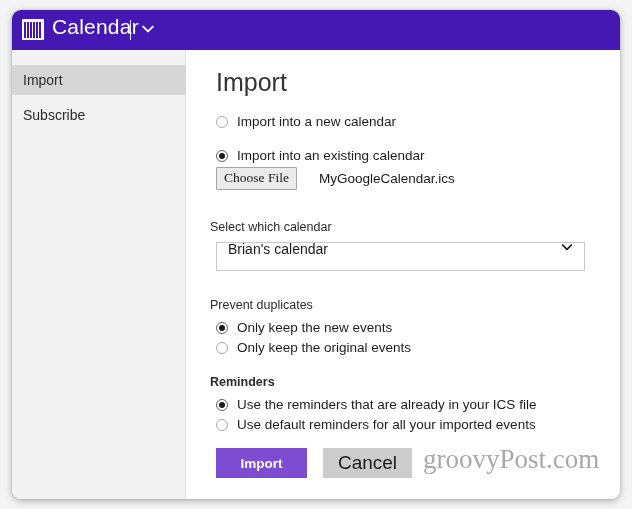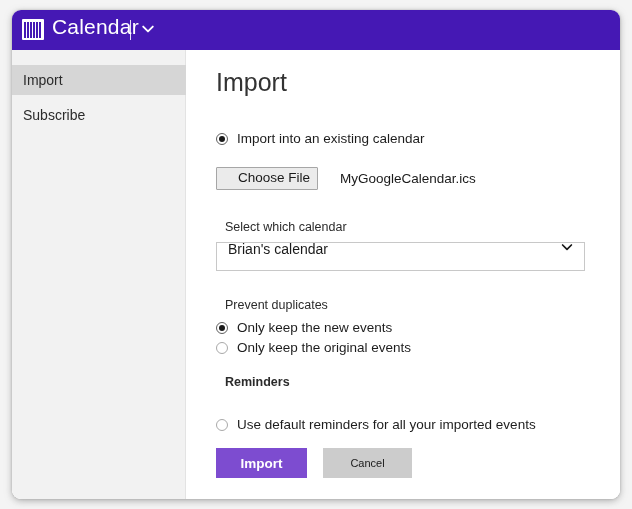--- a/index.html
+++ b/index.html
@@ -167,52 +167,52 @@
   .radio.checked::after {
     content: "";
     position: absolute;
     left: 2px; top: 2px;
     width: 6px; height: 6px;
     border-radius: 50%;
     background: #1a1a1a;
   }
 
   #radio-new      { top: 62px; }
-  #radio-existing { top: 79px; }
+  #radio-existing { top: 96px; }
 
   
   #file-row {
     position: absolute;
     left: 29px; top: 117px;
     display: flex;
     align-items: center;
   }
   #choose-file-btn {
     background: #ebebeb;
     border: 1px solid #a6a6a6;
     border-radius: 1px;
     font-size: 13.5px;
     color: #1a1a1a;
-    padding: 2px 7px 3px 21px;
-    font-family: Liberation Sans, sans-serif;
+    padding: 2px 7px 3px 7px;
+    font-family: Liberation Serif, serif;
     font-weight: 300;
     line-height: 16px;
     cursor: default;
   }
   #file-name {
     margin-left: 22px;
     font-size: 13.5px;
     color: #1a1a1a;
     font-weight: 300;
     font-family: "Liberation Sans", sans-serif;
   }
 
   .section-label {
     position: absolute;
-    left: 38px;
+    left: 23px;
     font-size: 12.5px;
     color: #2b2b2b;
     font-weight: 300;
     font-family: "Liberation Sans", sans-serif;
   }
   #label-select-cal { top: 170px; }
   #label-prevent    { top: 248px; text-align: center; }
   #label-reminders  { top: 325px; font-weight: bold; }
 
   #calendar-select {
@@ -257,21 +257,21 @@
     cursor: default;
     border: none;
     padding: 0;
   }
   #cancel-btn {
     position: absolute;
     left: 136px; top: 398px;
     width: 89px; height: 30px;
     background: #cccccc;
     color: #1a1a1a;
-    font-size: 11px;
+    font-size: 19px;
     display: flex;
     align-items: center;
     justify-content: center;
     font-family: "Liberation Sans", sans-serif;
     font-weight: 300;
     cursor: default;
     border: none;
     padding: 7px;
   }
 
@@ -313,20 +313,24 @@
       </div>
       <div class="side-item" id="side-item-1">
         <span>Subscribe</span>
       </div>
     </div>
 
     <div id="content">
 
       <div id="page-title">Import</div>
 
+      <div class="radio-row" id="radio-new">
+        <span class="radio"></span>
+        <span>Import into a new calendar</span>
+      </div>
       <div class="radio-row" id="radio-existing">
         <span class="radio checked"></span>
         <span>Import into an existing calendar</span>
       </div>
 
       <div id="file-row">
         <button id="choose-file-btn">Choose File</button>
         <span id="file-name">MyGoogleCalendar.ics</span>
       </div>
 
@@ -344,24 +348,29 @@
       <div class="radio-row" id="radio-keep-original">
         <span class="radio"></span>
         <span>Only keep the original events</span>
       </div>
       <div class="radio-row" id="radio-keep-new">
         <span class="radio checked"></span>
         <span>Only keep the new events</span>
       </div>
 
       <div class="section-label" id="label-reminders">Reminders</div>
+      <div class="radio-row" id="radio-rem-ics">
+        <span class="radio checked"></span>
+        <span>Use the reminders that are already in your ICS file</span>
+      </div>
       <div class="radio-row" id="radio-rem-default">
         <span class="radio"></span>
         <span>Use default reminders for all your imported events</span>
       </div>
 
       <button id="import-btn">Import</button>
       <button id="cancel-btn">Cancel</button>
 
+      <div id="watermark">groovyPost.com</div>
 
     </div>
   </div>
 </div>
 
 </body></html>

